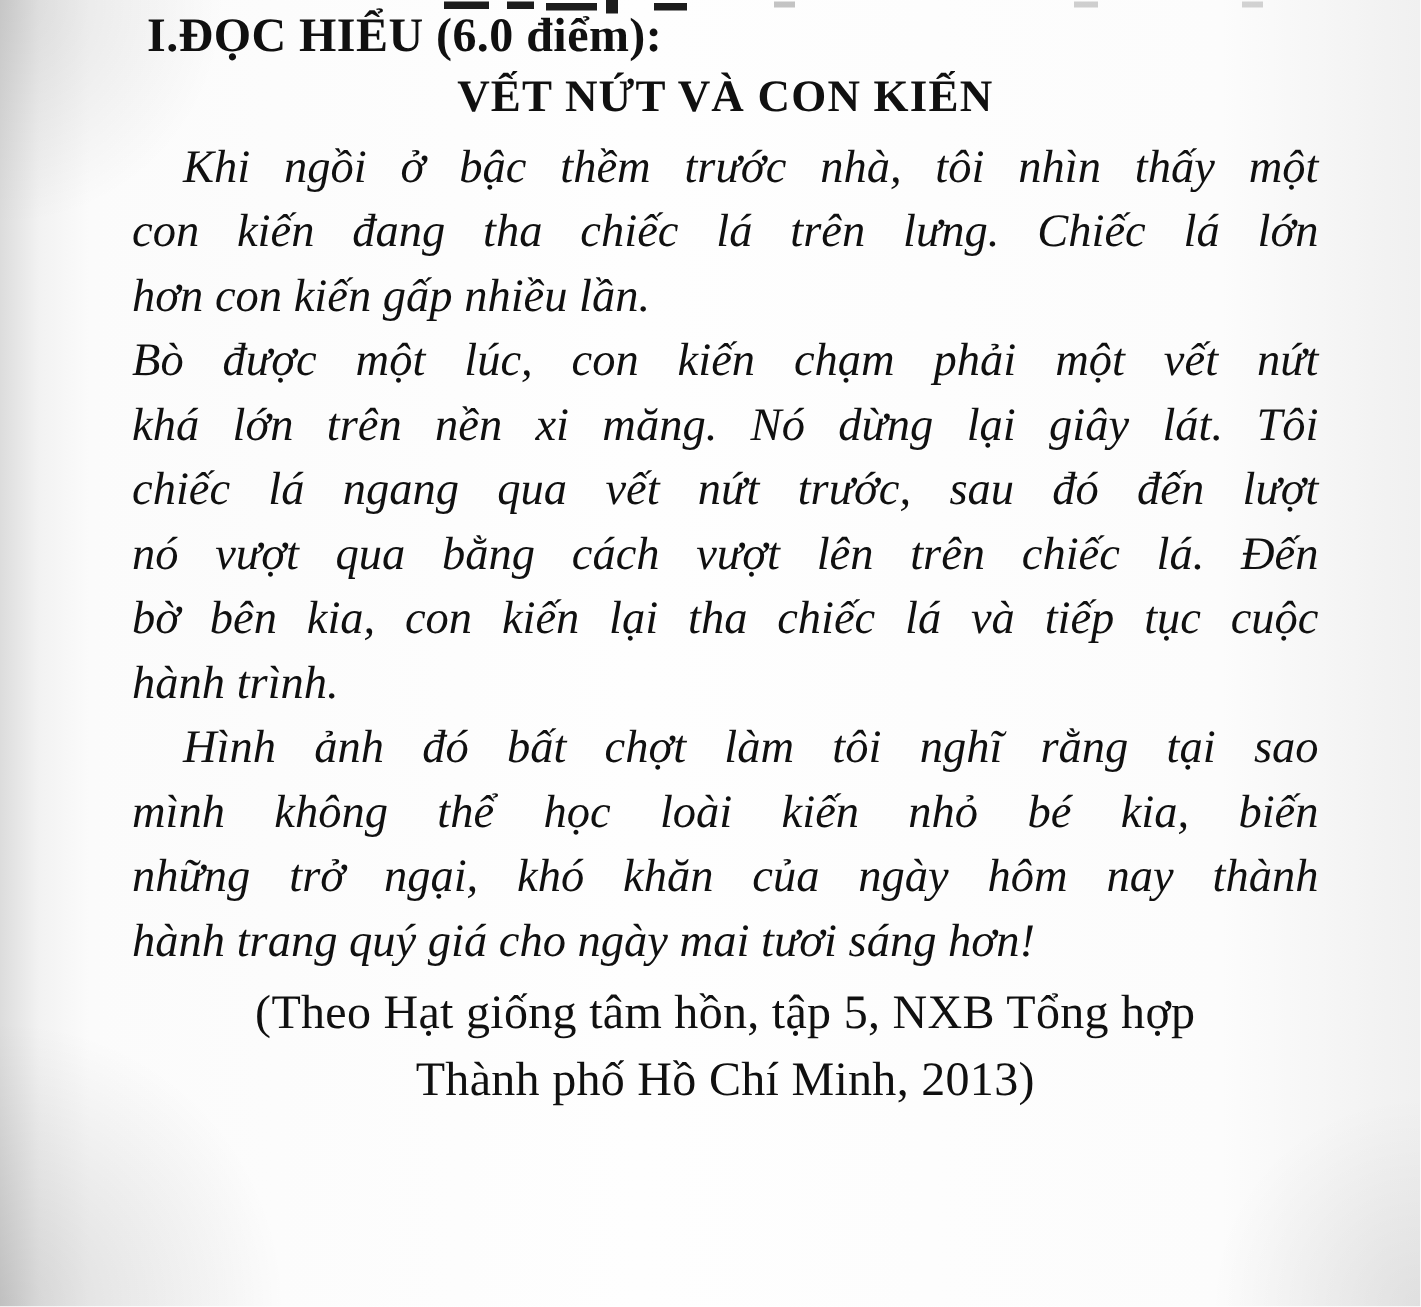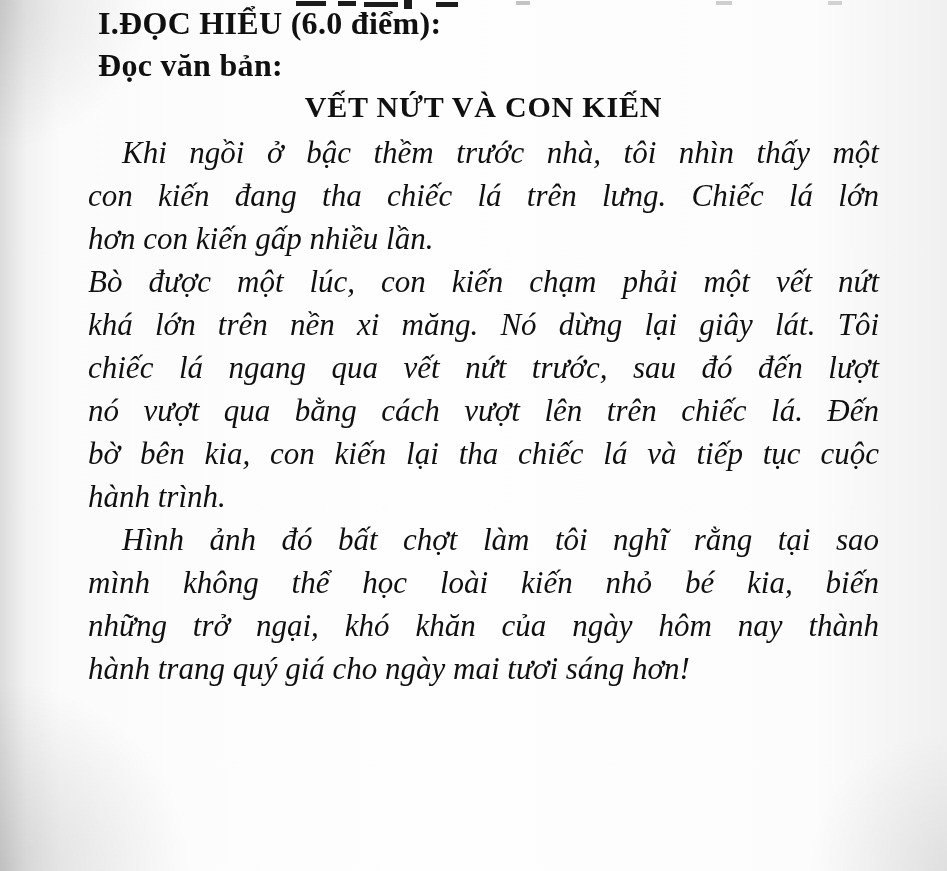--- a/index.html
+++ b/index.html
@@ -82,21 +82,20 @@
     <span class="a2"></span>
     <span class="a3"></span>
     <span class="a4"></span>
     <span class="a5"></span>
     <span class="a6"></span>
     <span class="a7"></span>
     <span class="a8"></span>
   </div>
 
   <div class="heading">I.ĐỌC HIỂU (6.0 điểm):</div>
-  <div class="heading">Đọc văn bản:</div>
   <div class="doc-title">VẾT NỨT VÀ CON KIẾN</div>
 
   <div class="body-text">
 
     <div class="para">
       <div class="line indent">Khi ngồi ở bậc thềm trước nhà, tôi nhìn thấy một</div>
       <div class="line">con kiến đang tha chiếc lá trên lưng. Chiếc lá lớn</div>
       <div class="line end">hơn con kiến gấp nhiều lần.</div>
     </div>
 
@@ -111,14 +110,18 @@
 
     <div class="para">
       <div class="line indent">Hình ảnh đó bất chợt làm tôi nghĩ rằng tại sao</div>
       <div class="line">mình không thể học loài kiến nhỏ bé kia, biến</div>
       <div class="line">những trở ngại, khó khăn của ngày hôm nay thành</div>
       <div class="line end">hành trang quý giá cho ngày mai tươi sáng hơn!</div>
     </div>
 
   </div>
 
+  <div class="source">
+    <div>(Theo Hạt giống tâm hồn, tập 5, NXB Tổng hợp</div>
+    <div>Thành phố Hồ Chí Minh, 2013)</div>
+  </div>
 
 </div>
 
 </body></html>

